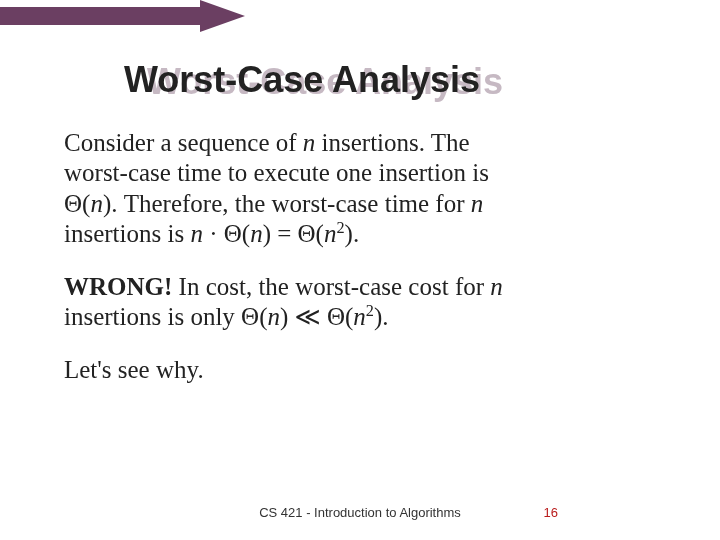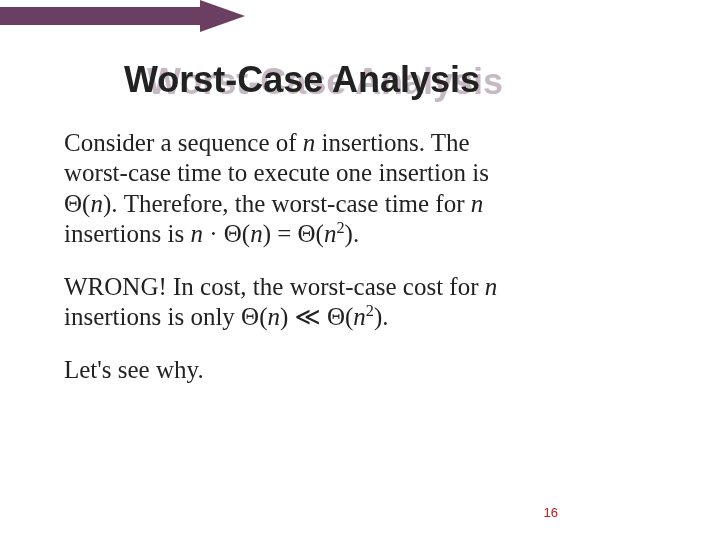--- a/index.html
+++ b/index.html
@@ -66,21 +66,21 @@
     color: #333;
   }
   .page-num {
     position: absolute;
     bottom: 20px;
     right: 30px;
     font-family: Tahoma, Verdana, Arial, sans-serif;
     font-size: 13px;
     color: #b91c1c;
   }
-  .wrong { font-weight: normal; }
+  .wrong { font-weight: bold; }
 </style>
 </head>
 <body>
 
 <div class="slide">
 
   <svg class="accent-arrow" width="245" height="45">
     <rect x="0" y="7" width="200" height="18" fill="#6b3f62"></rect>
     <polygon points="200,0 245,16 200,32" fill="#6b3f62"></polygon>
   </svg>
@@ -97,14 +97,15 @@
     </p>
 
     <p class="para">
       <span class="wrong">WRONG!</span><span>  In cost, the worst-case cost for </span><span class="it">n</span><span> insertions is only Θ(</span><span class="it">n</span><span>)  ≪  Θ(</span><span class="it">n</span><sup>2</sup><span>).</span>
     </p>
 
     <p class="para">Let's see why.</p>
 
   </div>
 
+  <div class="footer">CS 421 - Introduction to Algorithms</div>
   <div class="page-num">16</div>
 </div>
 
 </body></html>

